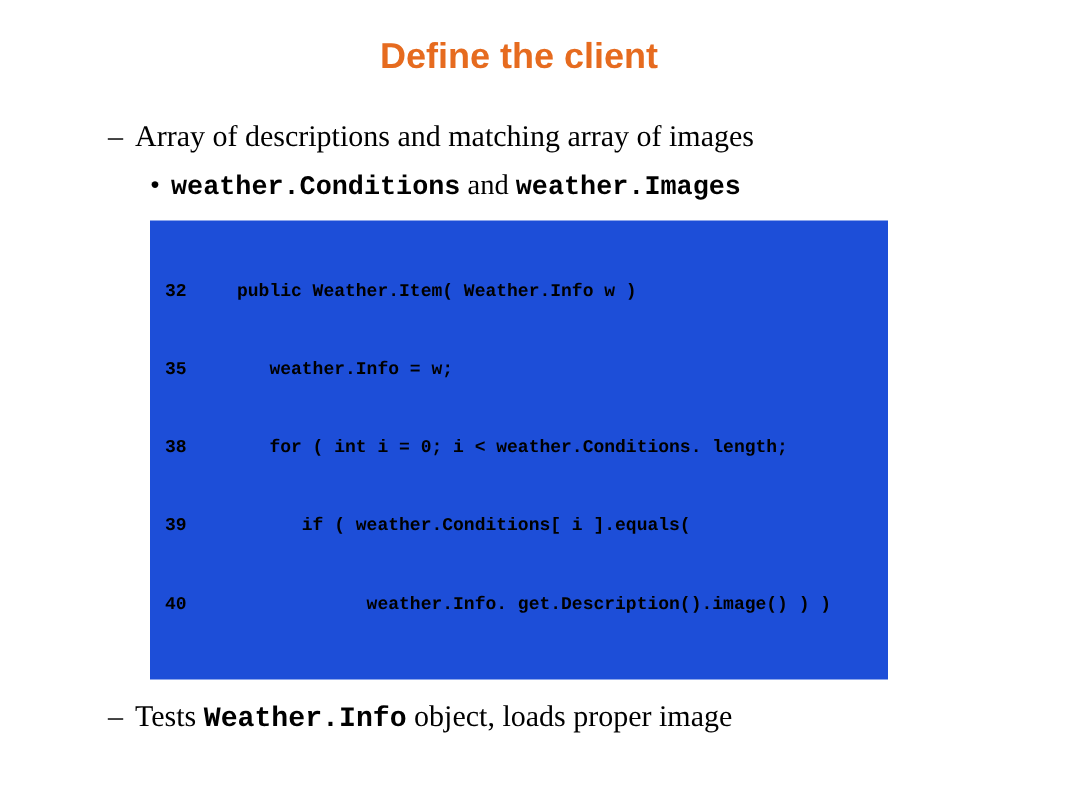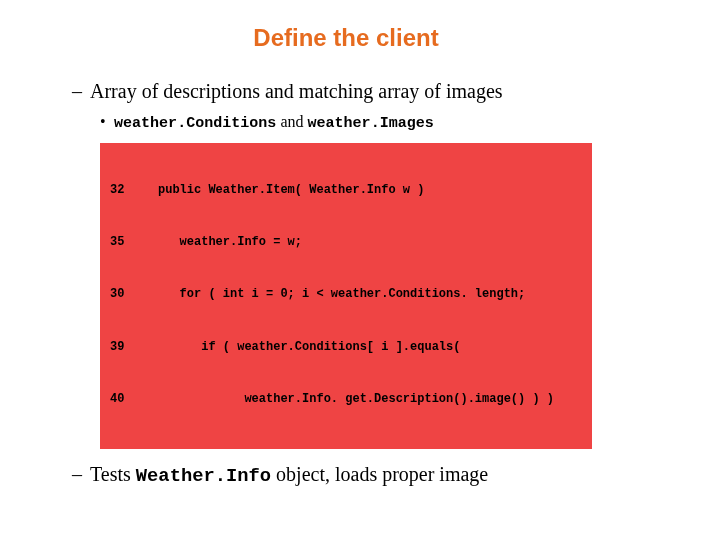--- a/index.html
+++ b/index.html
@@ -33,36 +33,36 @@
   }
   .b1 {
     margin-bottom: 6px;
   }
   .dash {
     display: inline-block;
     width: 18px;
   }
   .b2 {
     margin-left: 28px;
-    font-size: 16px;
+    font-size: 19px;
     margin-bottom: 10px;
   }
   .dot {
     display: inline-block;
     width: 14px;
   }
   .mono {
     font-family: "Courier New", Courier, monospace;
     font-weight: bold;
     font-size: 0.94em;
   }
 
   .code-block {
     margin: 4px 60px 12px 60px;
-    background: #ef4444;
+    background: #1d4ed8;
     padding: 4px 10px 6px 10px;
     font-family: "Courier New", Courier, monospace;
     font-weight: bold;
     font-size: 12px;
     line-height: 1.45;
     white-space: pre;
   }
   .code-row { display: flex; }
   .ln { width: 48px; flex: 0 0 48px; }
 
@@ -85,21 +85,21 @@
 
     <div class="b2">
       <span class="dot">•</span><span class="mono">weather.Conditions</span><span> and </span><span class="mono">weather.Images</span>
     </div>
 
   </div>
 
   <div class="code-block">
     <div class="code-row"><span class="ln">32</span><span>public Weather.Item( Weather.Info w )</span></div>
     <div class="code-row"><span class="ln">35</span><span>   weather.Info = w;</span></div>
-    <div class="code-row"><span class="ln">30</span><span>   for ( int i = 0; i &lt; weather.Conditions. length;</span></div>
+    <div class="code-row"><span class="ln">38</span><span>   for ( int i = 0; i &lt; weather.Conditions. length;</span></div>
     <div class="code-row"><span class="ln">39</span><span>      if ( weather.Conditions[ i ].equals(</span></div>
     <div class="code-row"><span class="ln">40</span><span>            weather.Info. get.Description().image() ) )</span></div>
   </div>
 
   <div class="bullets">
     <div class="b1 b1-after">
       <span class="dash">–</span><span>Tests </span><span class="mono">Weather.Info</span><span> object, loads proper image</span>
     </div>
   </div>
 

